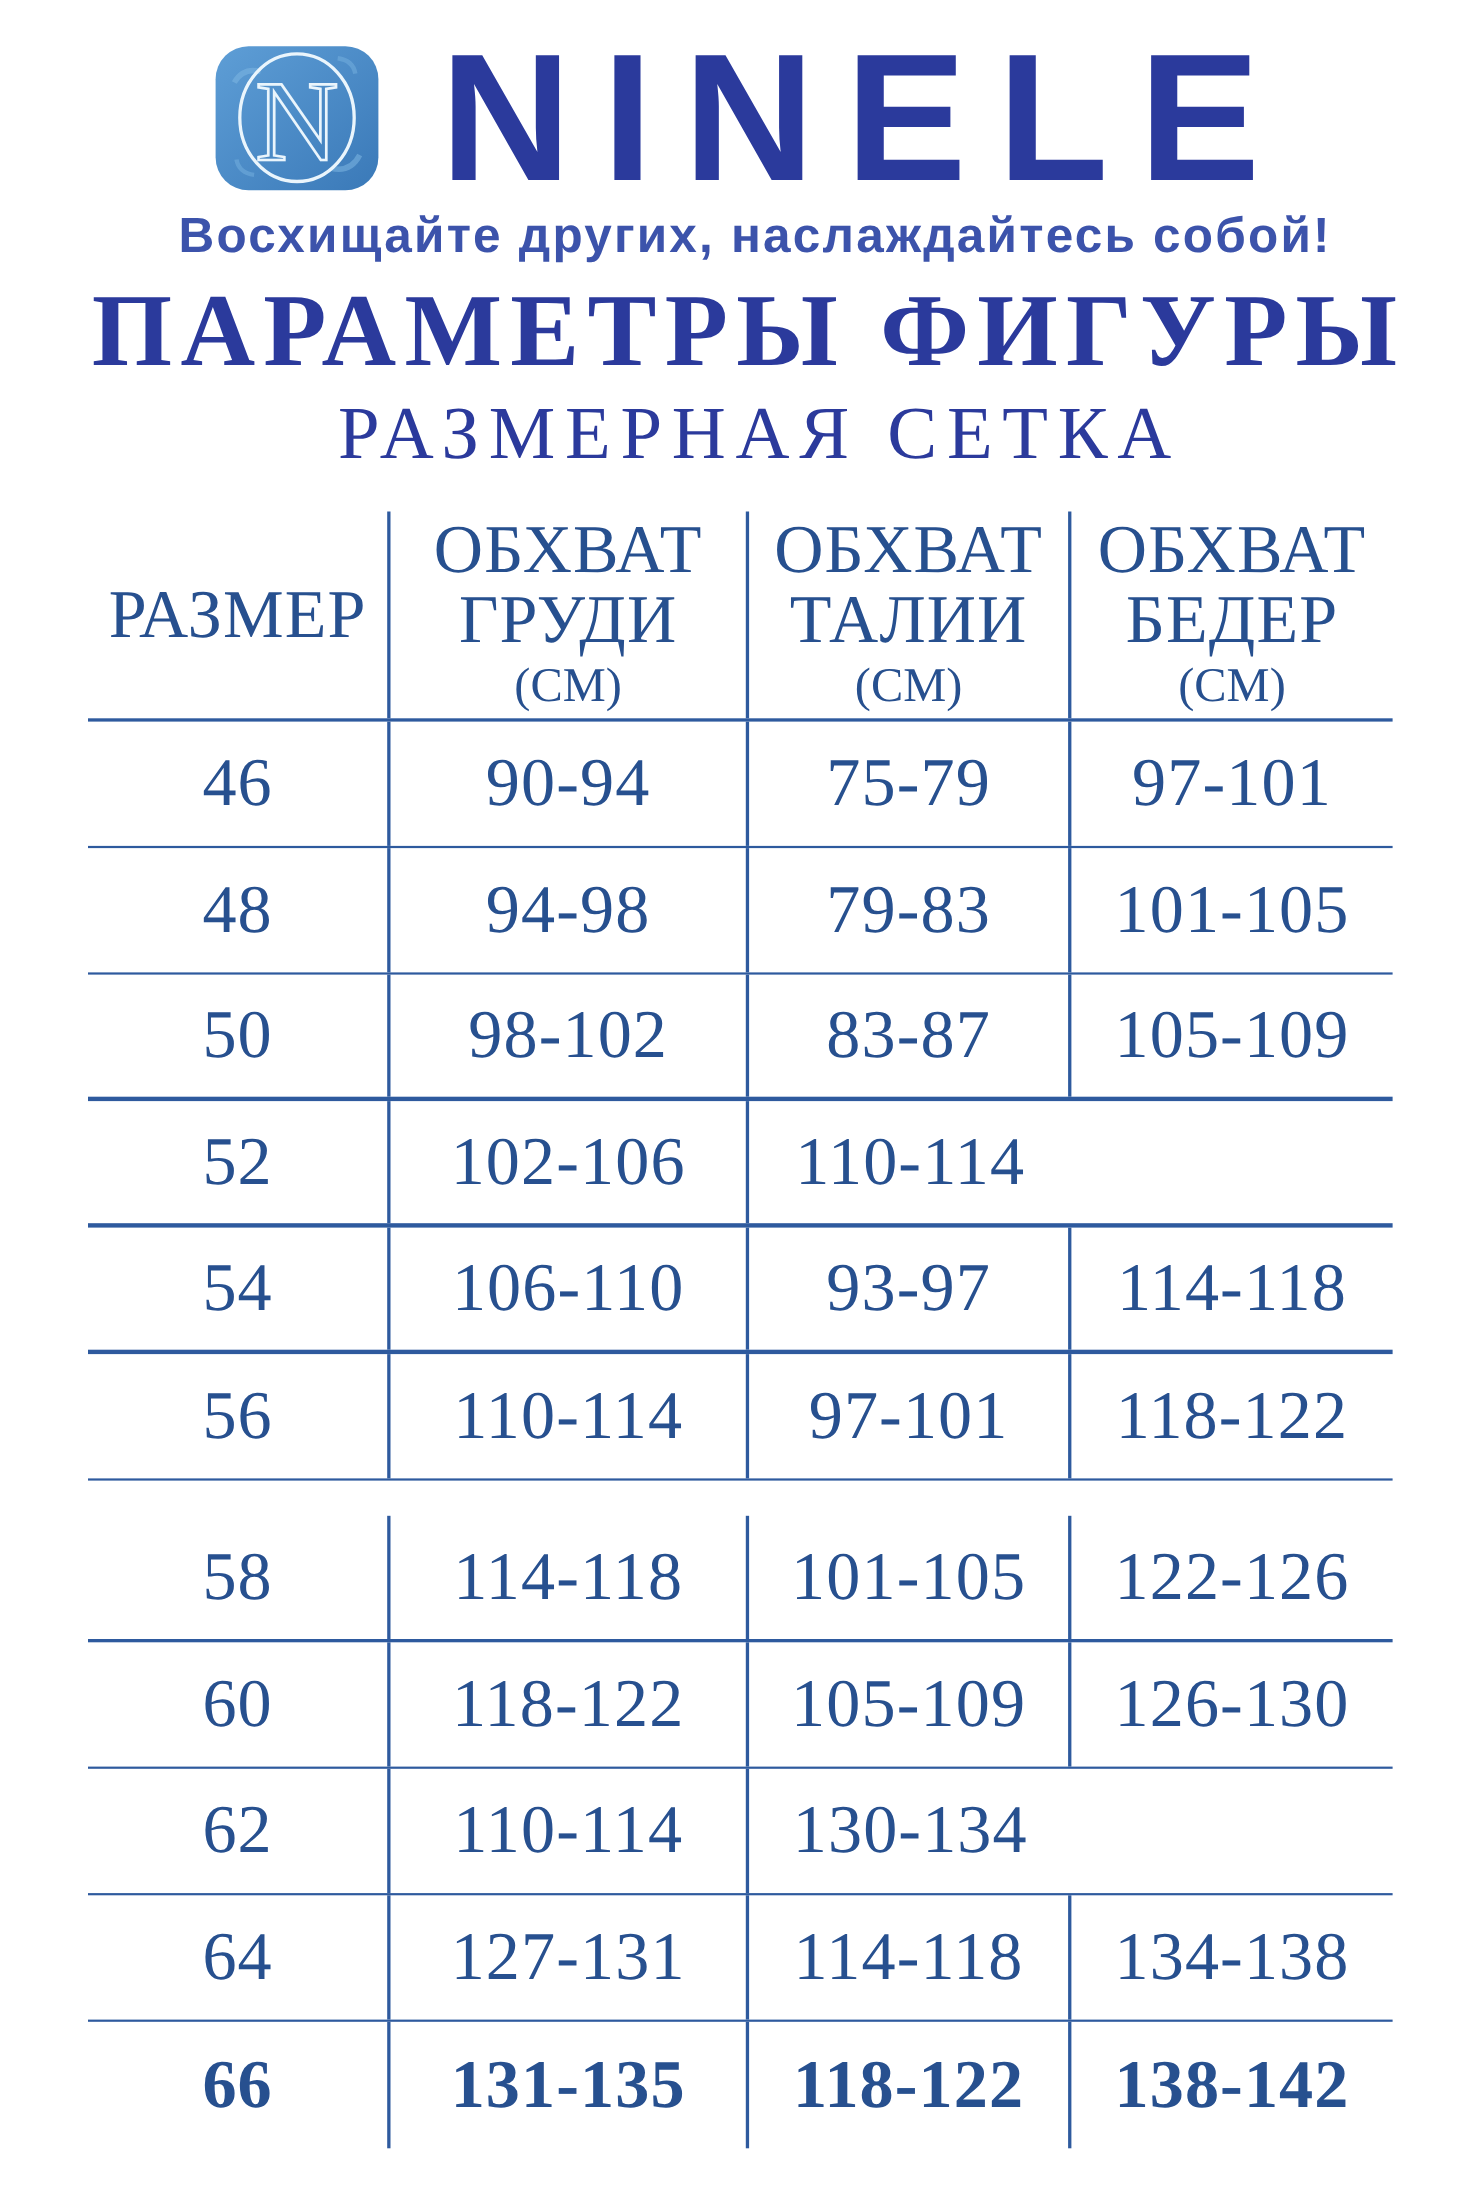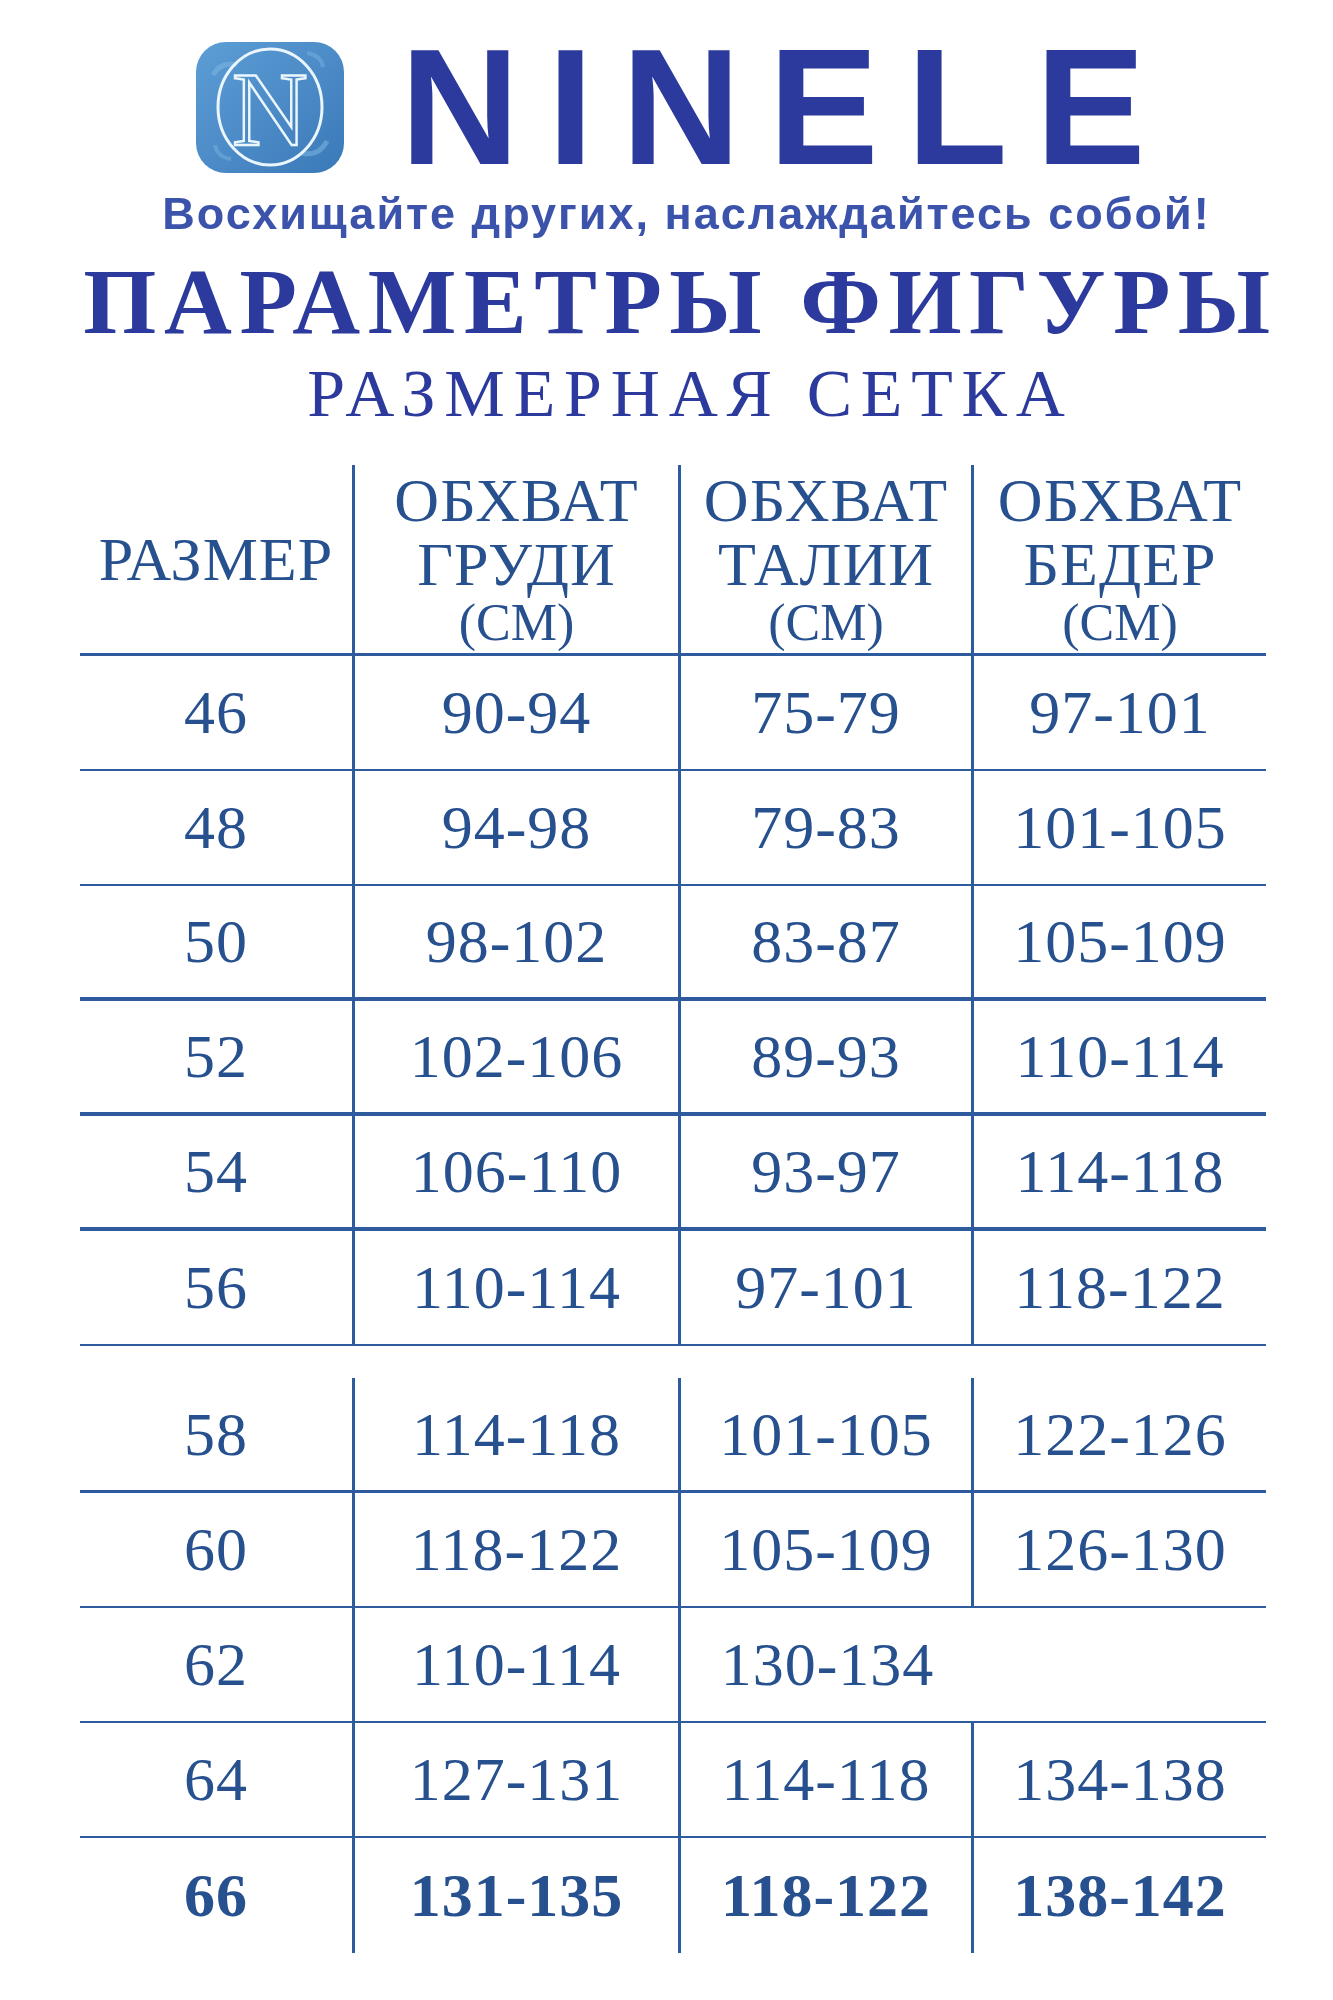--- a/index.html
+++ b/index.html
@@ -55,21 +55,21 @@
   .t-row .cell {
     display: flex; flex-direction: column;
     align-items: center; justify-content: center;
     border-right: 3px solid var(--table-line);
     box-sizing: border-box;
     text-align: center;
   }
   .t-row .cell:last-child { border-right: none; }
   .header-row { height: 191px; border-bottom: 3px solid var(--table-line); }
   .hline { font-size: 62px; line-height: 64px; letter-spacing: 1px; }
-  .hunit { font-size: 52px; line-height: 54px; text-align: center; }
+  .hunit { font-size: 44px; line-height: 54px; text-align: center; }
   .data-row {
     height: 115px;
     border-bottom: 2px solid var(--table-line);
     font-size: 62px; letter-spacing: 1px;
   }
   
   .data-row:nth-child(4), .data-row:nth-child(5), .data-row:nth-child(6) { border-bottom-width: 4px; }
   .data-row:nth-child(8) { border-bottom-width: 3px; margin-top: 32px; }
   .data-row:last-child { border-bottom: none; font-weight: bold; }
 </style>
@@ -141,21 +141,20 @@
       </div>
       <div class="t-row data-row">
         <div class="cell dcell">50</div>
         <div class="cell dcell">98-102</div>
         <div class="cell dcell">83-87</div>
         <div class="cell dcell">105-109</div>
       </div>
       <div class="t-row data-row">
         <div class="cell dcell">52</div>
         <div class="cell dcell">102-106</div>
-        <div class="cell dcell">89-93</div>
         <div class="cell dcell">110-114</div>
       </div>
       <div class="t-row data-row">
         <div class="cell dcell">54</div>
         <div class="cell dcell">106-110</div>
         <div class="cell dcell">93-97</div>
         <div class="cell dcell">114-118</div>
       </div>
       <div class="t-row data-row">
         <div class="cell dcell">56</div>

